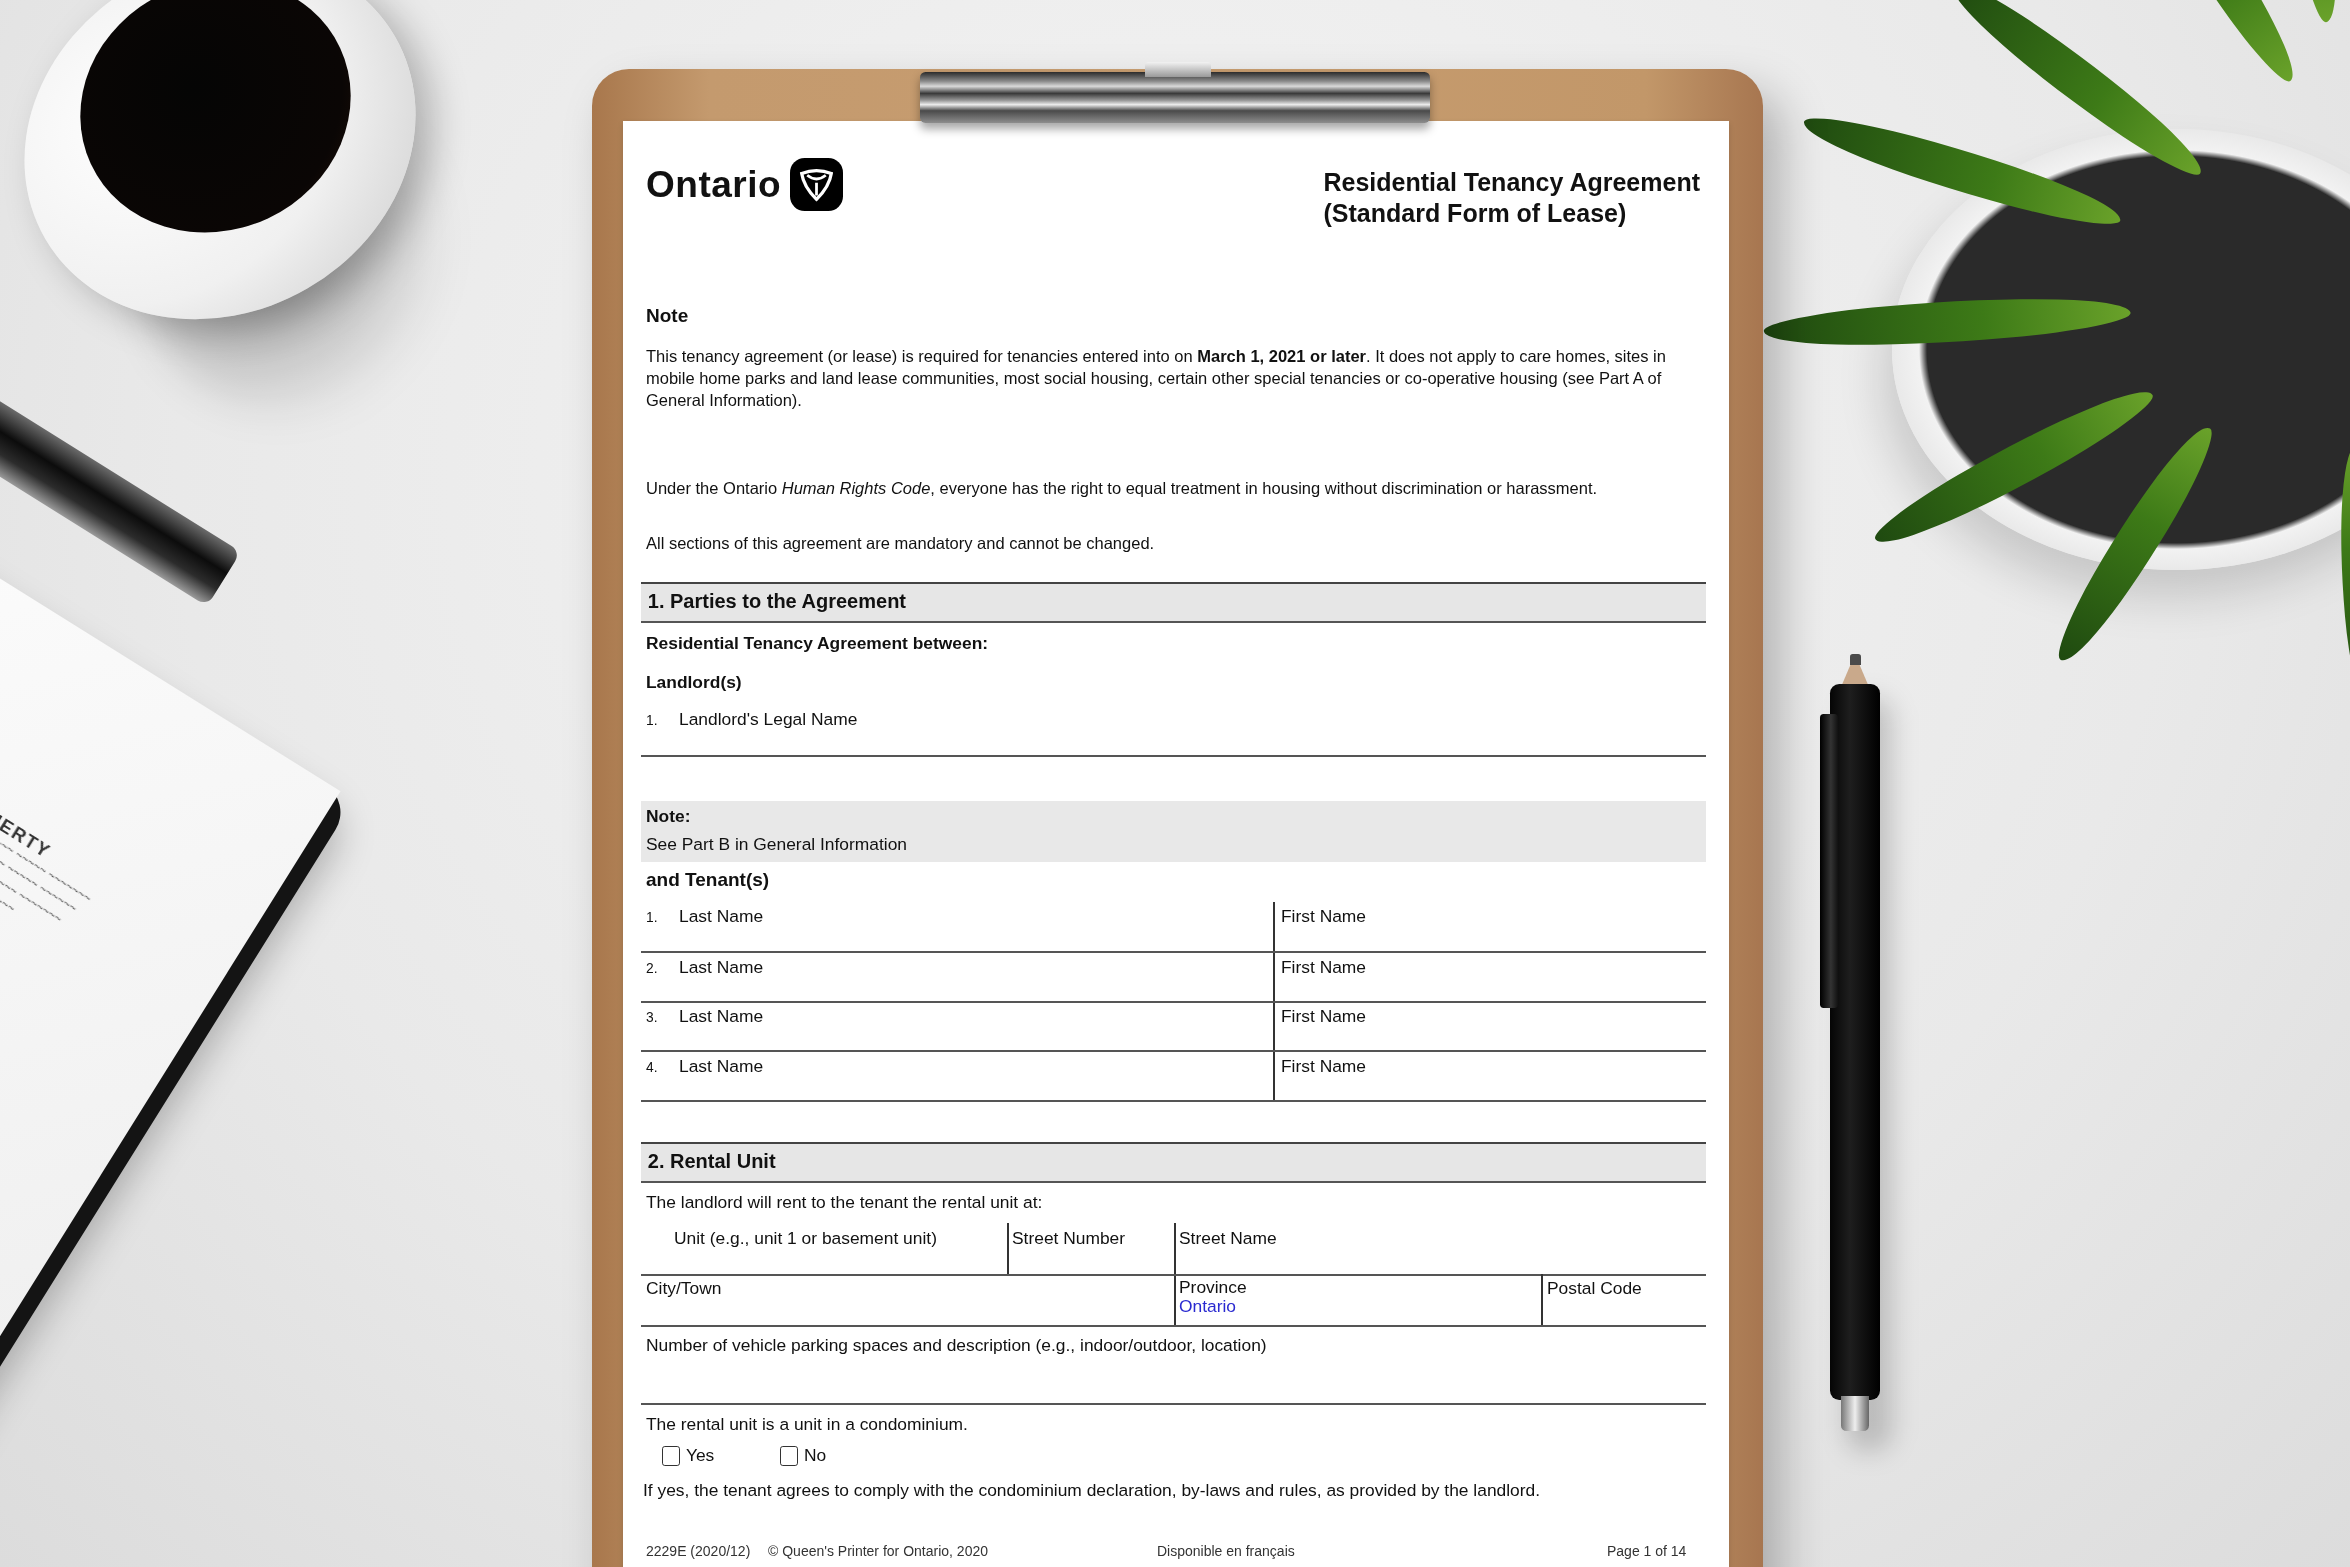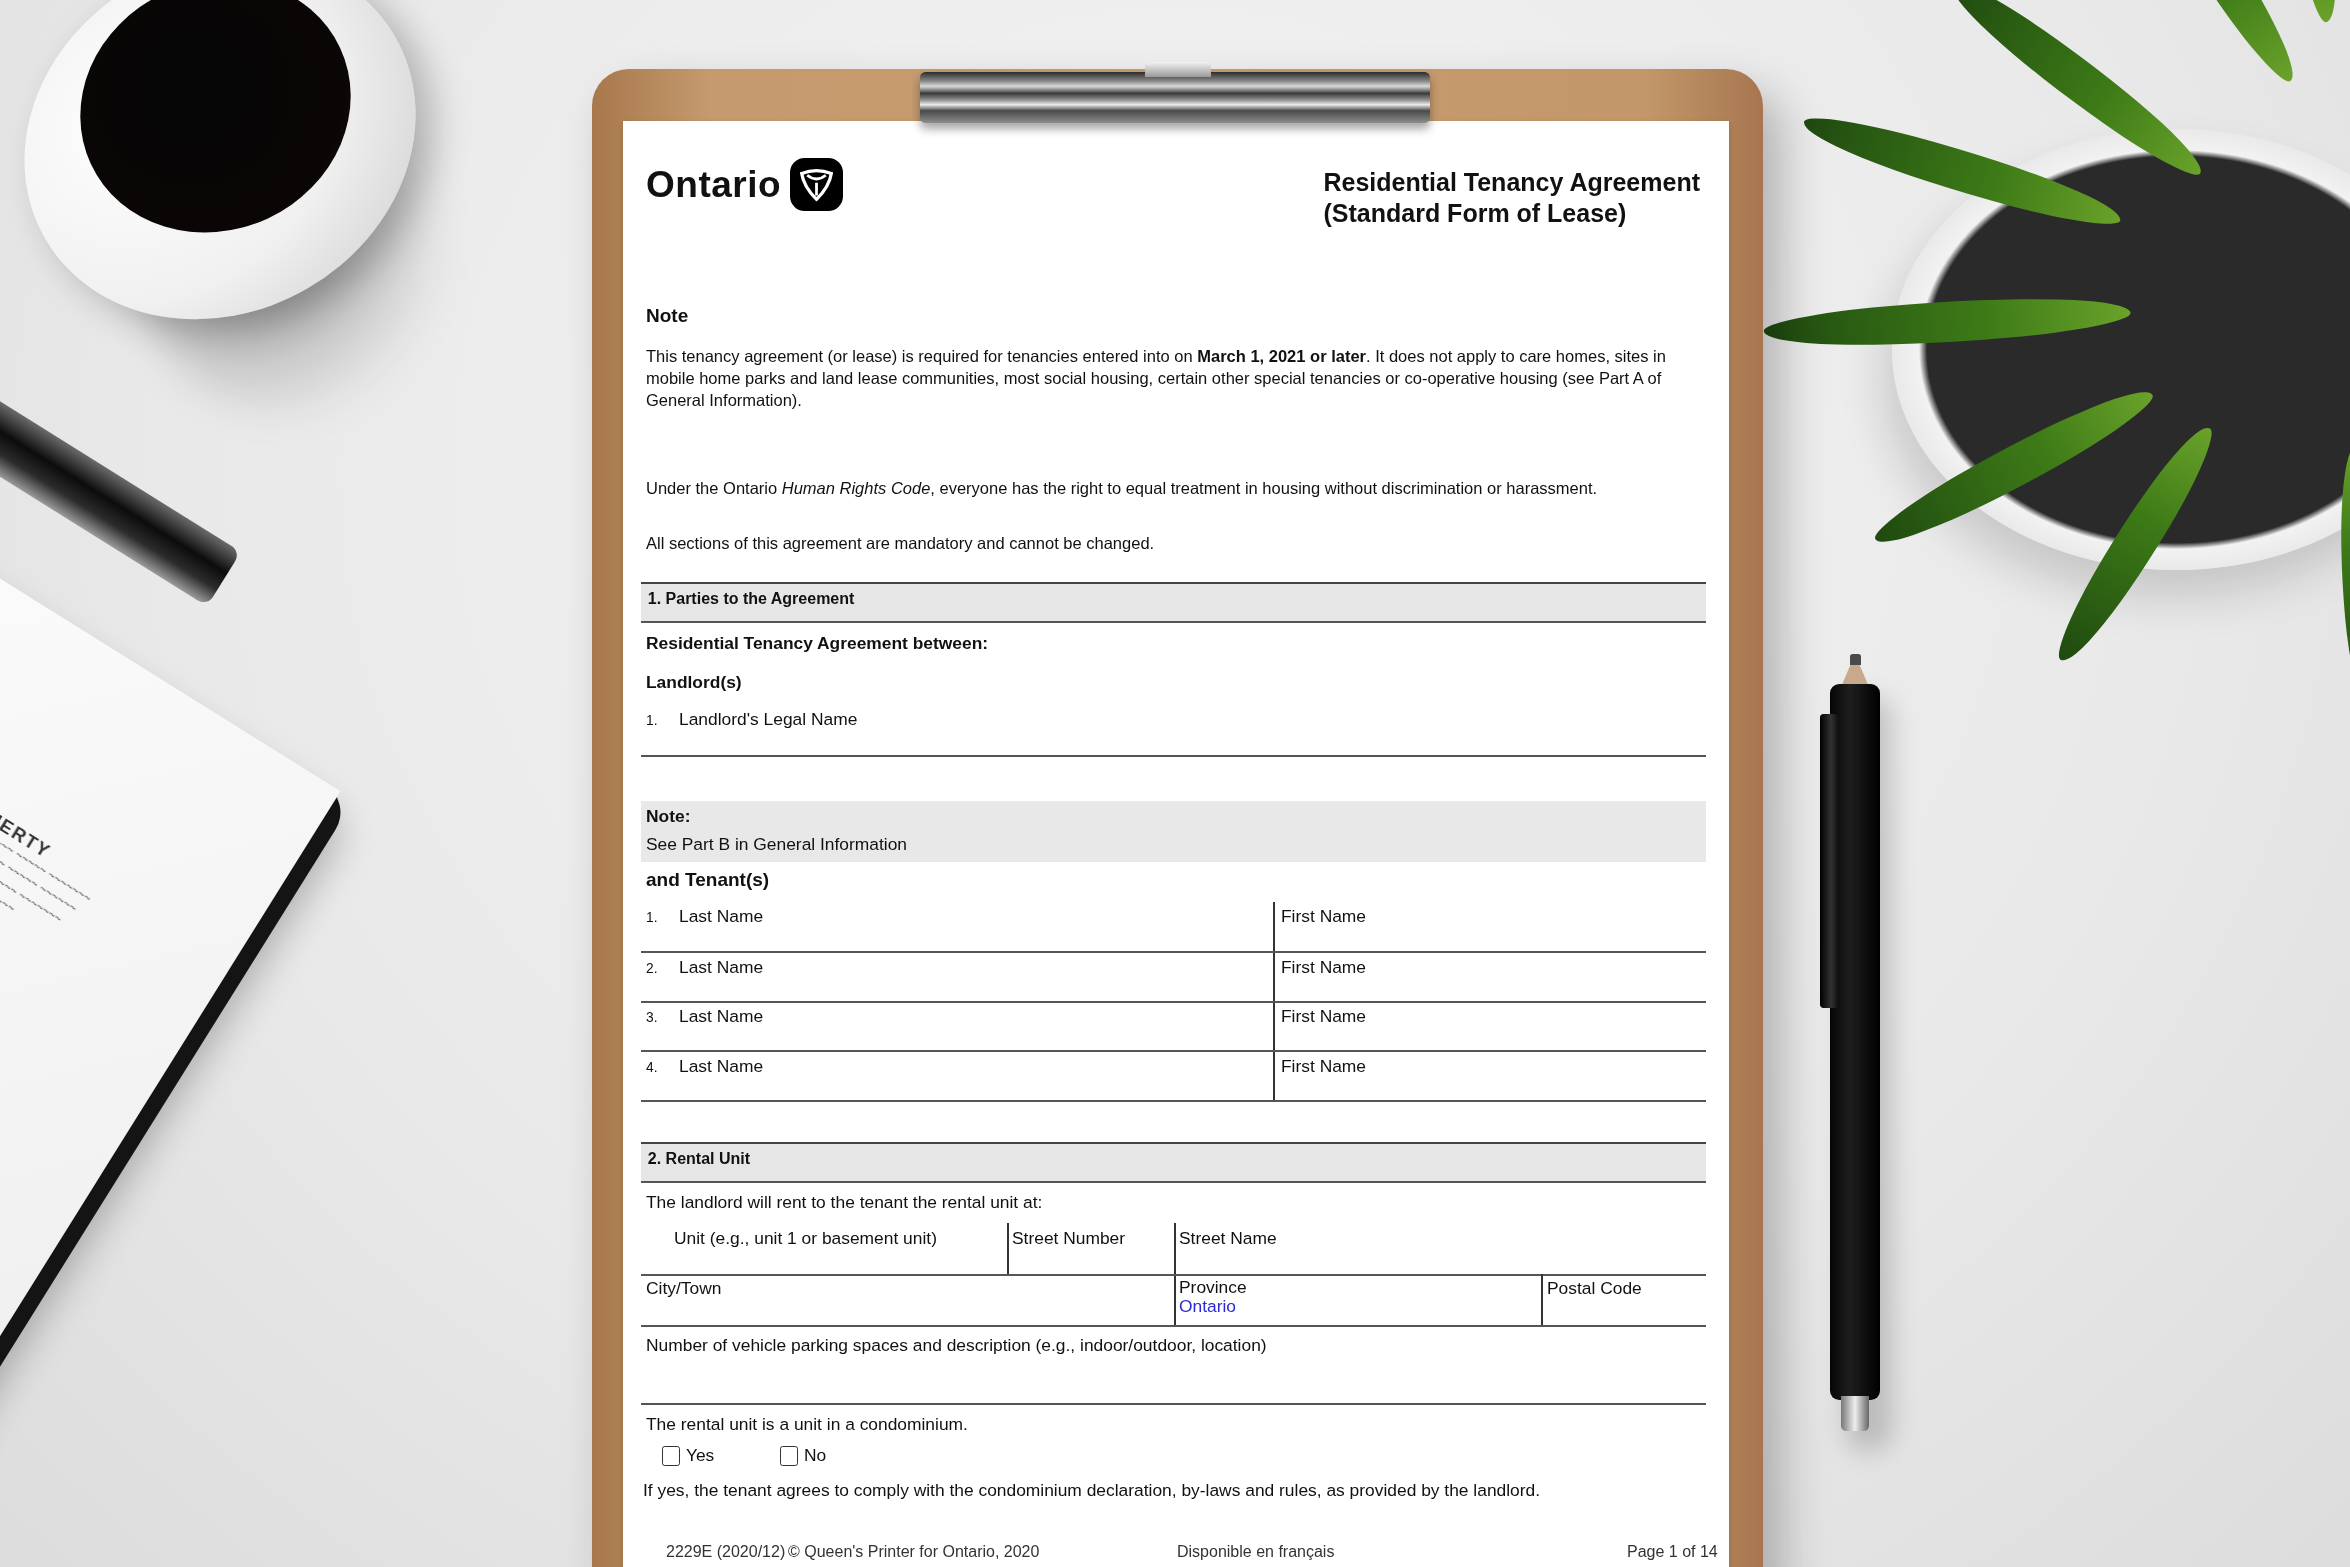--- a/index.html
+++ b/index.html
@@ -64,30 +64,30 @@
     box-shadow: 0 1.8px 5.5px rgba(0,0,0,0.15); }
 
   
   .paper .logo { position: absolute; left: 23px; top: 37px; display: flex; align-items: center; gap: 9.2px; }
   .paper .logo-text { font-size: 37px; font-weight: bold; letter-spacing: 0.5px; }
   .paper .logo-mark { width: 53px; height: 53px; border-radius: 14.7px; background: #000; display: flex; align-items: center; justify-content: center; }
   .paper .doc-title { position: absolute; right: 29px; top: 46px; font-size: 25px; font-weight: bold; line-height: 31px; text-align: left; }
   .paper .note-h { position: absolute; left: 23px; top: 184px; font-size: 19px; font-weight: bold; }
   .paper .para { position: absolute; left: 23px; width: 1056px; font-size: 16.5px; line-height: 22px; }
   .paper .sec-bar { position: absolute; left: 18.4px; width: 1065px; height: 41px; background: #e6e6e6;
-    border-top: 2.8px solid #444; border-bottom: 2.8px solid #555; font-size: 16px; font-weight: bold; padding: 6.4px 6.4px; }
+    border-top: 2.8px solid #444; border-bottom: 2.8px solid #555; font-size: 20px; font-weight: bold; padding: 6.4px 6.4px; }
   .paper .lbl { position: absolute; font-size: 17.4px; }
   .paper .lbl.b { font-weight: bold; }
   .paper .hline { position: absolute; left: 18.4px; width: 1065px; height: 1.8px; background: #555; }
   .paper .vline { position: absolute; width: 1.8px; background: #333; }
   .paper .note-box { position: absolute; left: 18.4px; top: 680px; width: 1065px; height: 61px; background: #e8e8e8; }
   .paper .num { display: inline-block; width: 33px; font-size: 13.8px; }
   .paper .prov-val { color: #2a2ad0; }
   .paper .cbox { display: inline-block; width: 18.4px; height: 20px; border: 1.8px solid #333; border-radius: 2.8px; vertical-align: middle; margin-right: 5.5px; }
-  .paper .footer { position: absolute; top: 1422px; font-size: 16px; color: #333; margin-left: 20px; }
+  .paper .footer { position: absolute; top: 1422px; font-size: 14px; color: #333; }
 </style>
 </head>
 <body>
 
 <div class="abs cup-shadow"></div>
 <div class="abs cup"></div>
 <div class="abs coffee"></div>
 
 <div class="abs left-board"></div>
 <div class="abs left-paper"></div>

